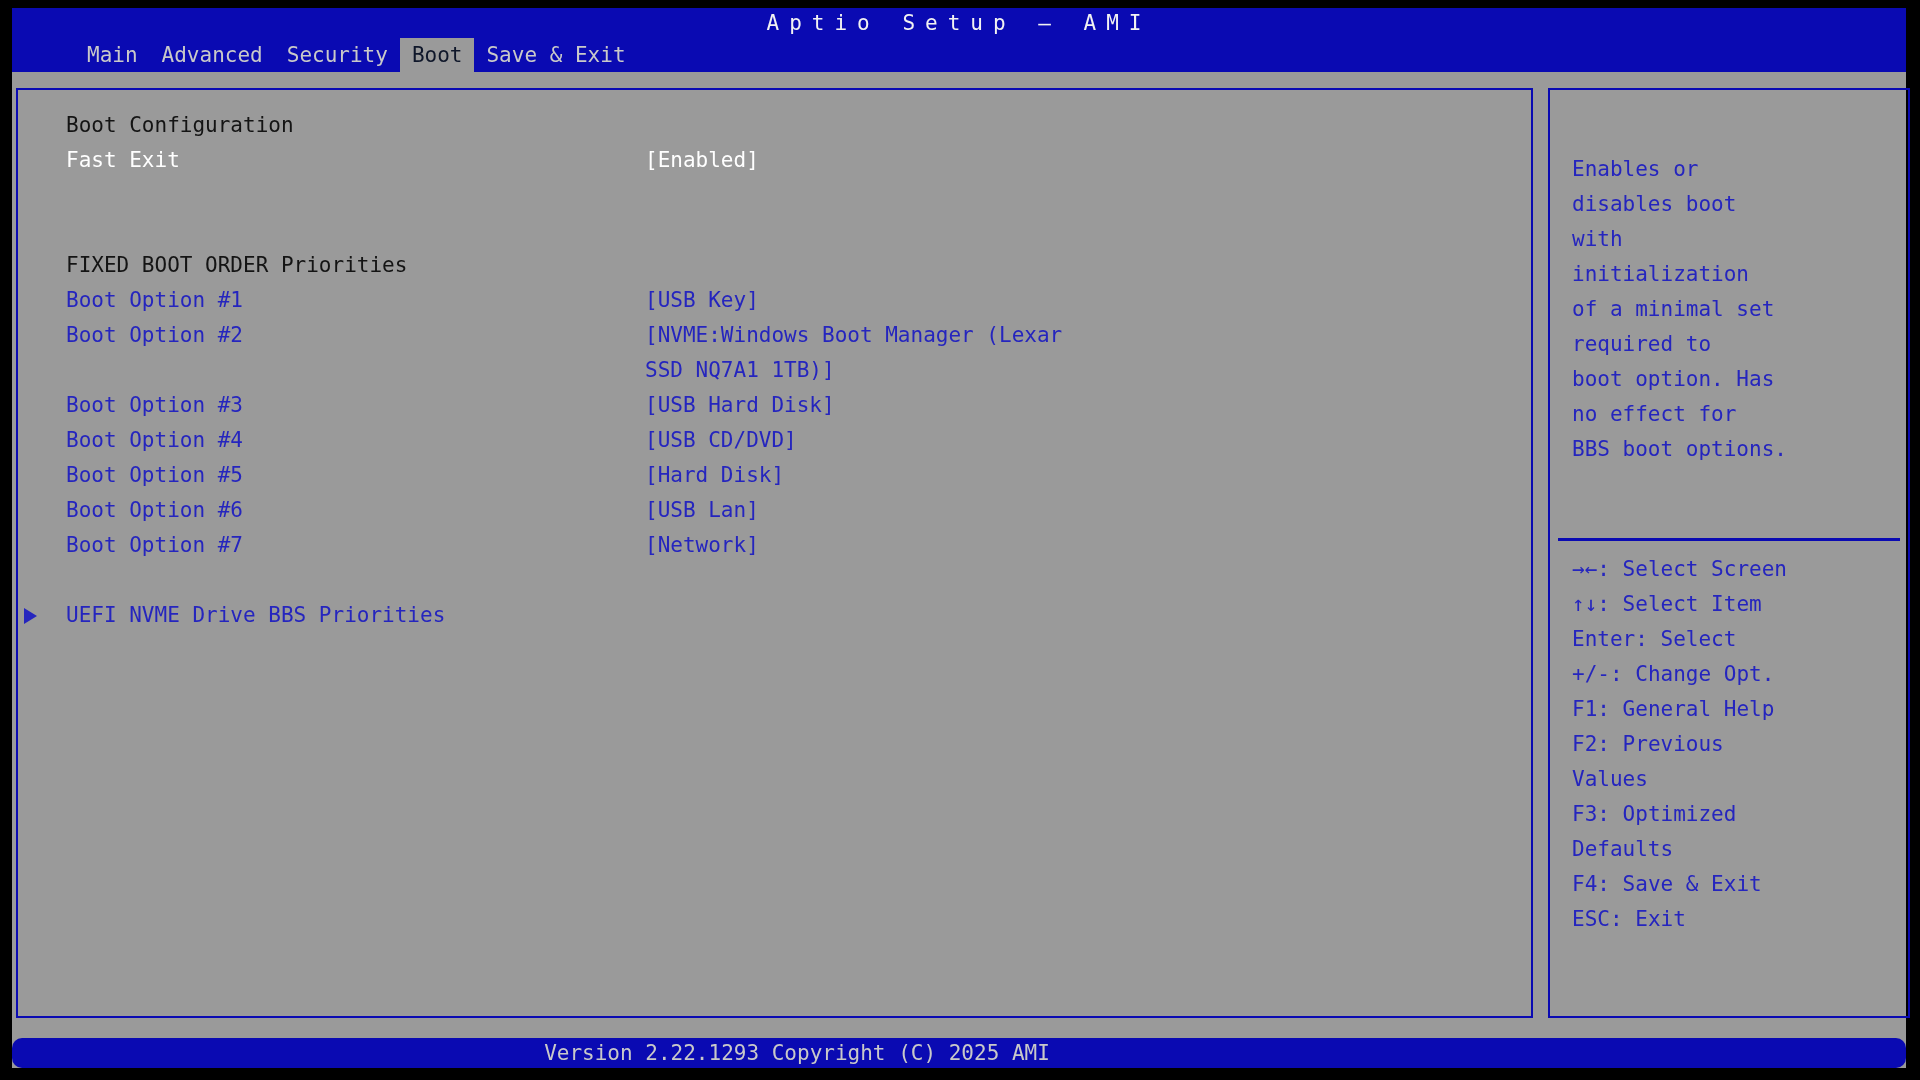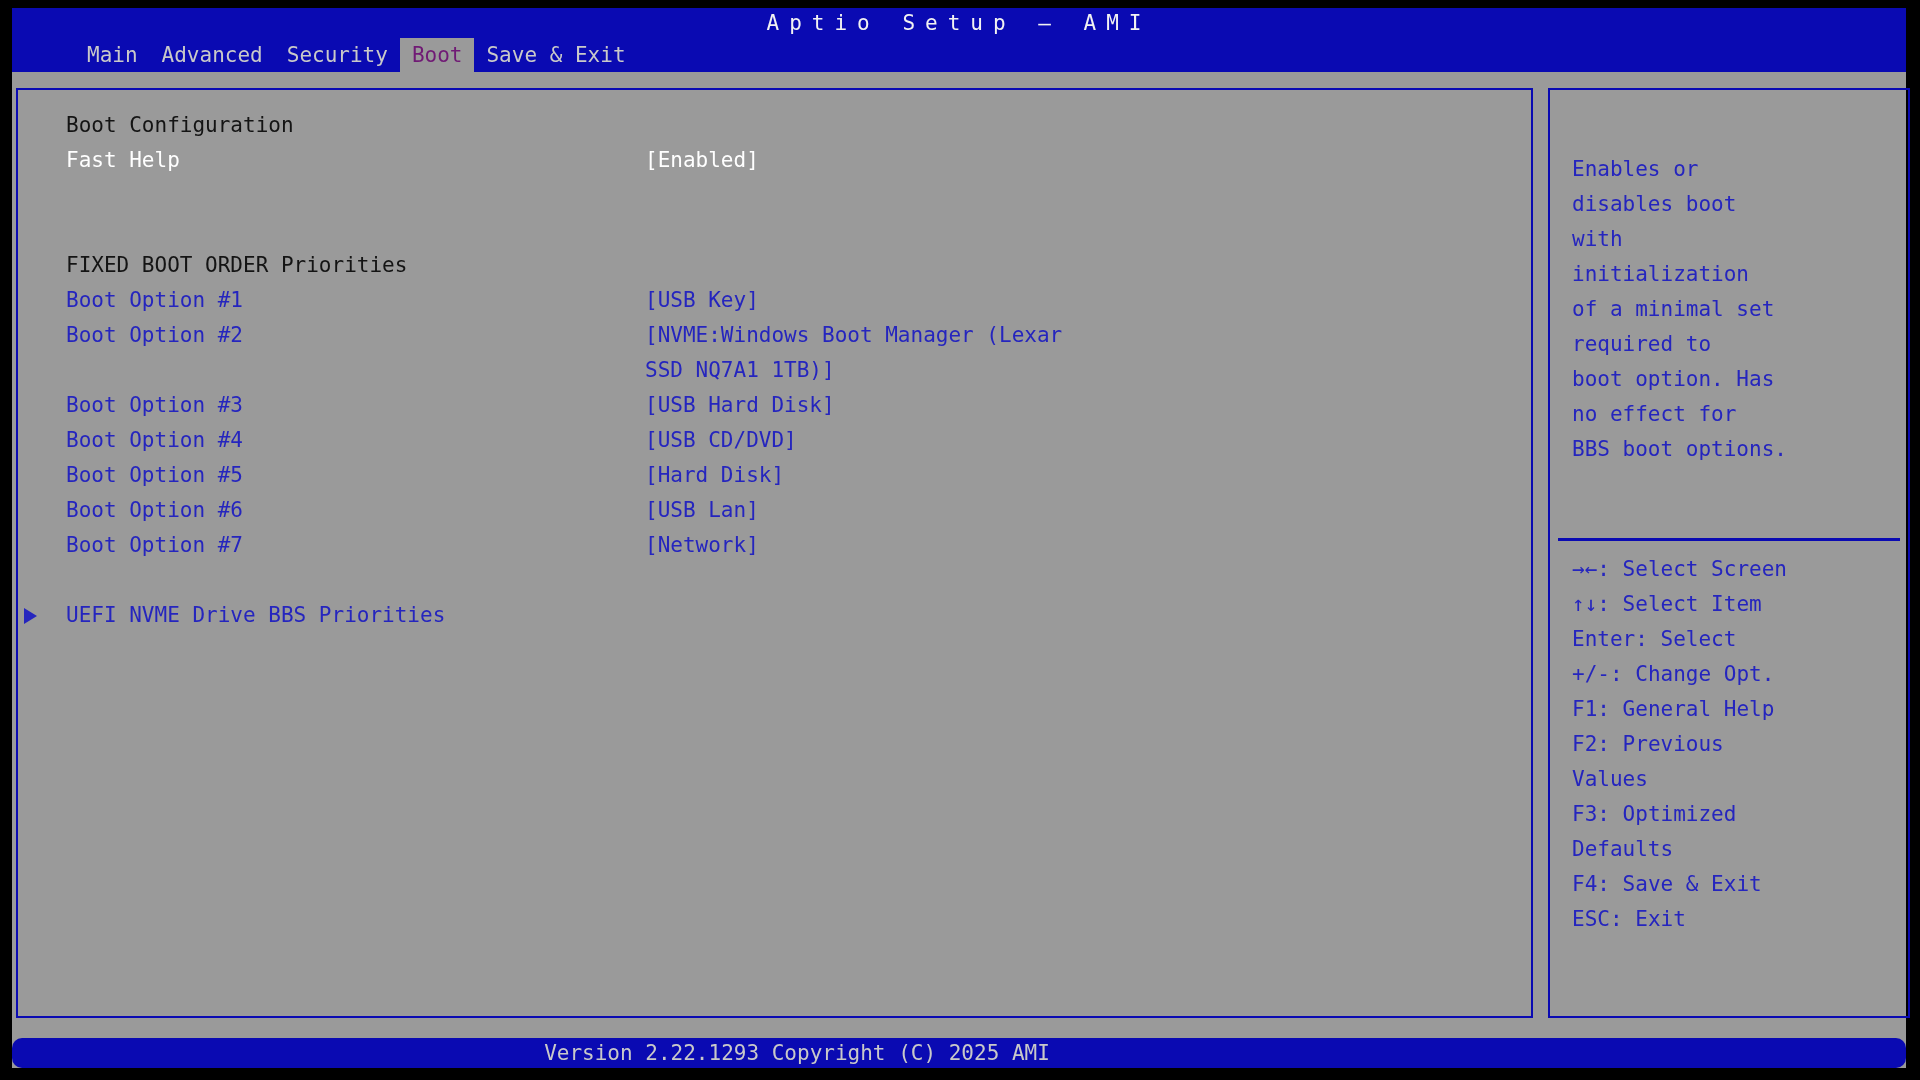--- a/index.html
+++ b/index.html
@@ -44,21 +44,21 @@
   .tab {
     color: #c9c9c9;
     font-size: 21px;
     line-height: 34px;
     padding: 0 12px;
     white-space: nowrap;
     cursor: default;
   }
   .tab.selected {
     background: #9a9a9a;
-    color: #701a75;
+    color: #0f172a;
   }
   
   .body {
     position: absolute;
     top: 64px; left: 0; right: 0;
     height: 966px;
     background: #9a9a9a;
   }
   .main-panel {
     position: absolute;
@@ -148,21 +148,21 @@
       </div>
     </div>
 
     <div class="body">
 
       <div class="main-panel">
         <div class="row">
           <span class="label black">Boot Configuration</span>
         </div>
         <div class="row">
-          <span class="label white">Fast Help</span>
+          <span class="label white">Fast Exit</span>
           <span class="value white">[Enabled]</span>
         </div>
         <div class="row"></div>
         <div class="row"></div>
         <div class="row">
           <span class="label black">FIXED BOOT ORDER Priorities</span>
         </div>
         <div class="row">
           <span class="label blue">Boot Option #1</span>
           <span class="value blue">[USB Key]</span>

